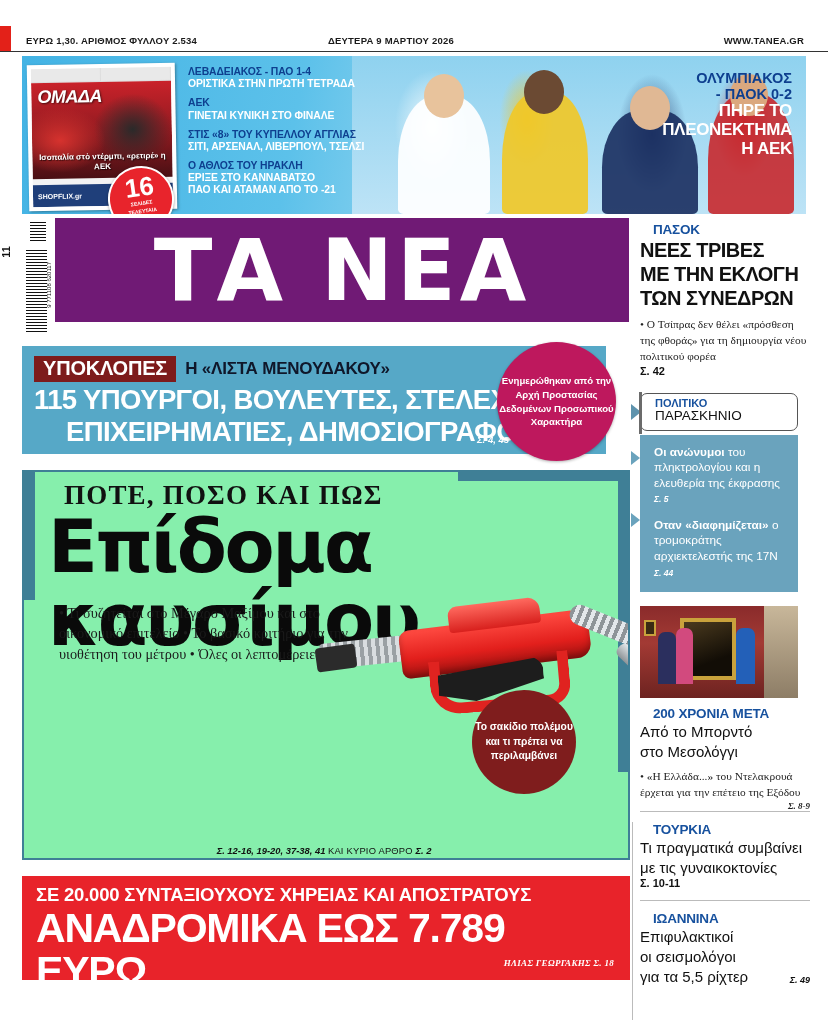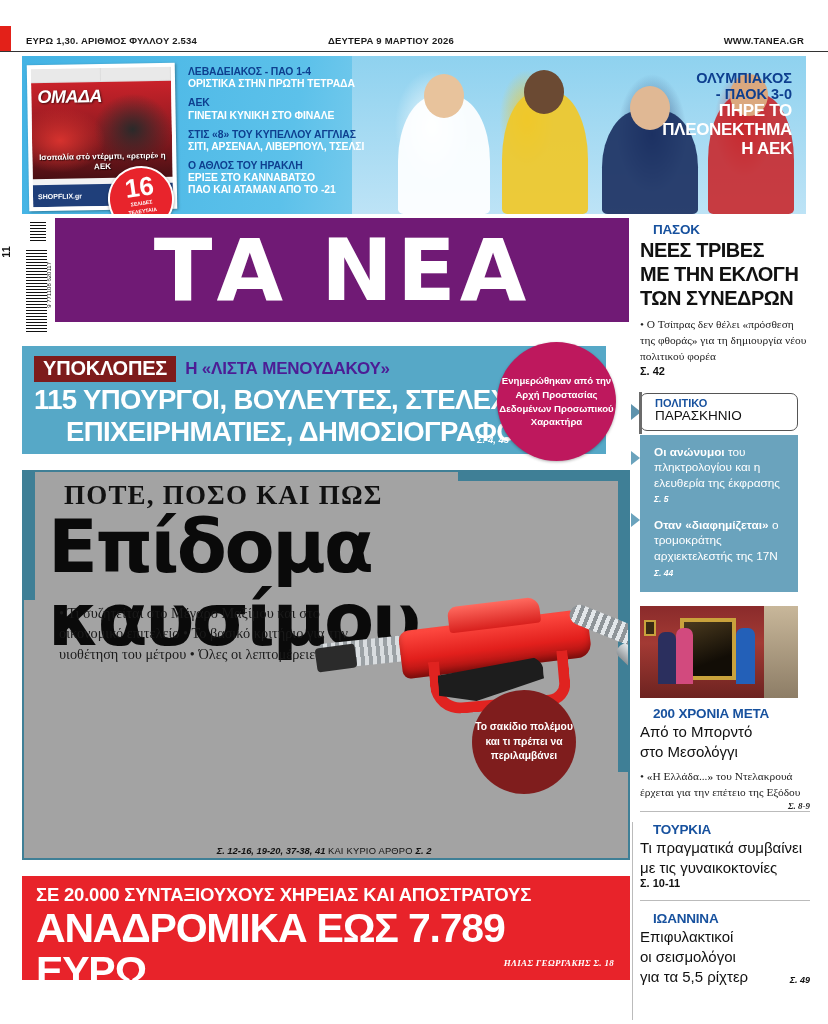--- a/index.html
+++ b/index.html
@@ -97,37 +97,37 @@
     line-height:1; font-family:"DejaVu Sans", sans-serif;
   }
 
   
   .wiretap {
     position:absolute; left:22px; top:346px; width:584px; height:108px;
     background:#56a8c7;
   }
   .wt-row1 { position:absolute; left:12px; top:10px; display:flex; align-items:center; gap:9px; }
   .wt-kicker { background:#7d1b1b; color:#fff; font-size:20px; font-weight:900; padding:1px 9px 2px; letter-spacing:-.2px; }
-  .wt-sub { color:#4c1d95; font-size:17px; font-weight:700; letter-spacing:-.2px; }
+  .wt-sub { color:#0f172a; font-size:17px; font-weight:700; letter-spacing:-.2px; }
   .wt-l1 { position:absolute; left:12px; top:40px; color:#fff; font-size:27.5px; font-weight:900; letter-spacing:-.6px; line-height:1; }
   .wt-l2 { position:absolute; left:12px; top:72px; color:#fff; font-size:27.5px; font-weight:900; letter-spacing:-.6px; line-height:1;margin-left:32px; }
   .wt-ref { position:absolute; left:455px; top:88px; color:#fff; font-size:9.5px; font-weight:700; font-style:italic; }
 
   .seal {
     position:absolute; left:497px; top:342px; width:119px; height:119px;
     border-radius:50%; background:#be185d; color:#fff;
     display:flex; align-items:center; justify-content:center; text-align:center;
     font-size:9.6px; line-height:1.45; font-weight:600; z-index:7;
     box-shadow:0 1px 3px rgba(0,0,0,.3);
   }
 
   
   .mainbox {
     position:absolute; left:22px; top:470px; width:608px; height:390px;
-    background:#a3a3a3; border:2px solid #3f7f96; overflow:hidden;
+    background:#86efac; border:2px solid #3f7f96; overflow:hidden;
   }
   .mb-leftbar { position:absolute; left:0; top:0; width:11px; height:128px; background:#3f7f96; }
   .mb-topright { position:absolute; right:0; top:0; width:170px; height:9px; background:#3f7f96; }
   .mb-rightbar { position:absolute; right:0; top:0; width:10px; height:300px; background:#3f7f96; }
 
   .mb-kicker {
     position:absolute; left:40px; top:8px;
     font-family:"Liberation Serif", serif; font-size:27px; font-weight:700;
     letter-spacing:1.2px; color:#111;
   }
@@ -292,21 +292,21 @@
       </div>
       <div class="sb-grp">
         <div class="sb-l1">Ο ΑΘΛΟΣ ΤΟΥ ΗΡΑΚΛΗ</div>
         <div class="sb-l2" style="white-space:pre-line">ΕΡΙΞΕ ΣΤΟ ΚΑΝΝΑΒΑΤΣΟ
 ΠΑΟ ΚΑΙ ΑΤΑΜΑΝ ΑΠΟ ΤΟ -21</div>
       </div>
     </div>
 
     <div class="sb-right">
       <div class="sbr-1">ΟΛΥΜΠΙΑΚΟΣ</div>
-      <div class="sbr-1">- ΠΑΟΚ 3-0</div>
+      <div class="sbr-1">- ΠΑΟΚ 0-2</div>
       <div class="sbr-2">ΠΗΡΕ ΤΟ</div>
       <div class="sbr-2">ΠΛΕΟΝΕΚΤΗΜΑ</div>
       <div class="sbr-2">Η ΑΕΚ</div>
     </div>
   </div>
 
   <div class="barcode">
     <div class="bc-small"></div>
     <div class="bc-main"></div>
     <span class="bc-txt" style="left:28px;top:40px;">9 771108 620117</span>

